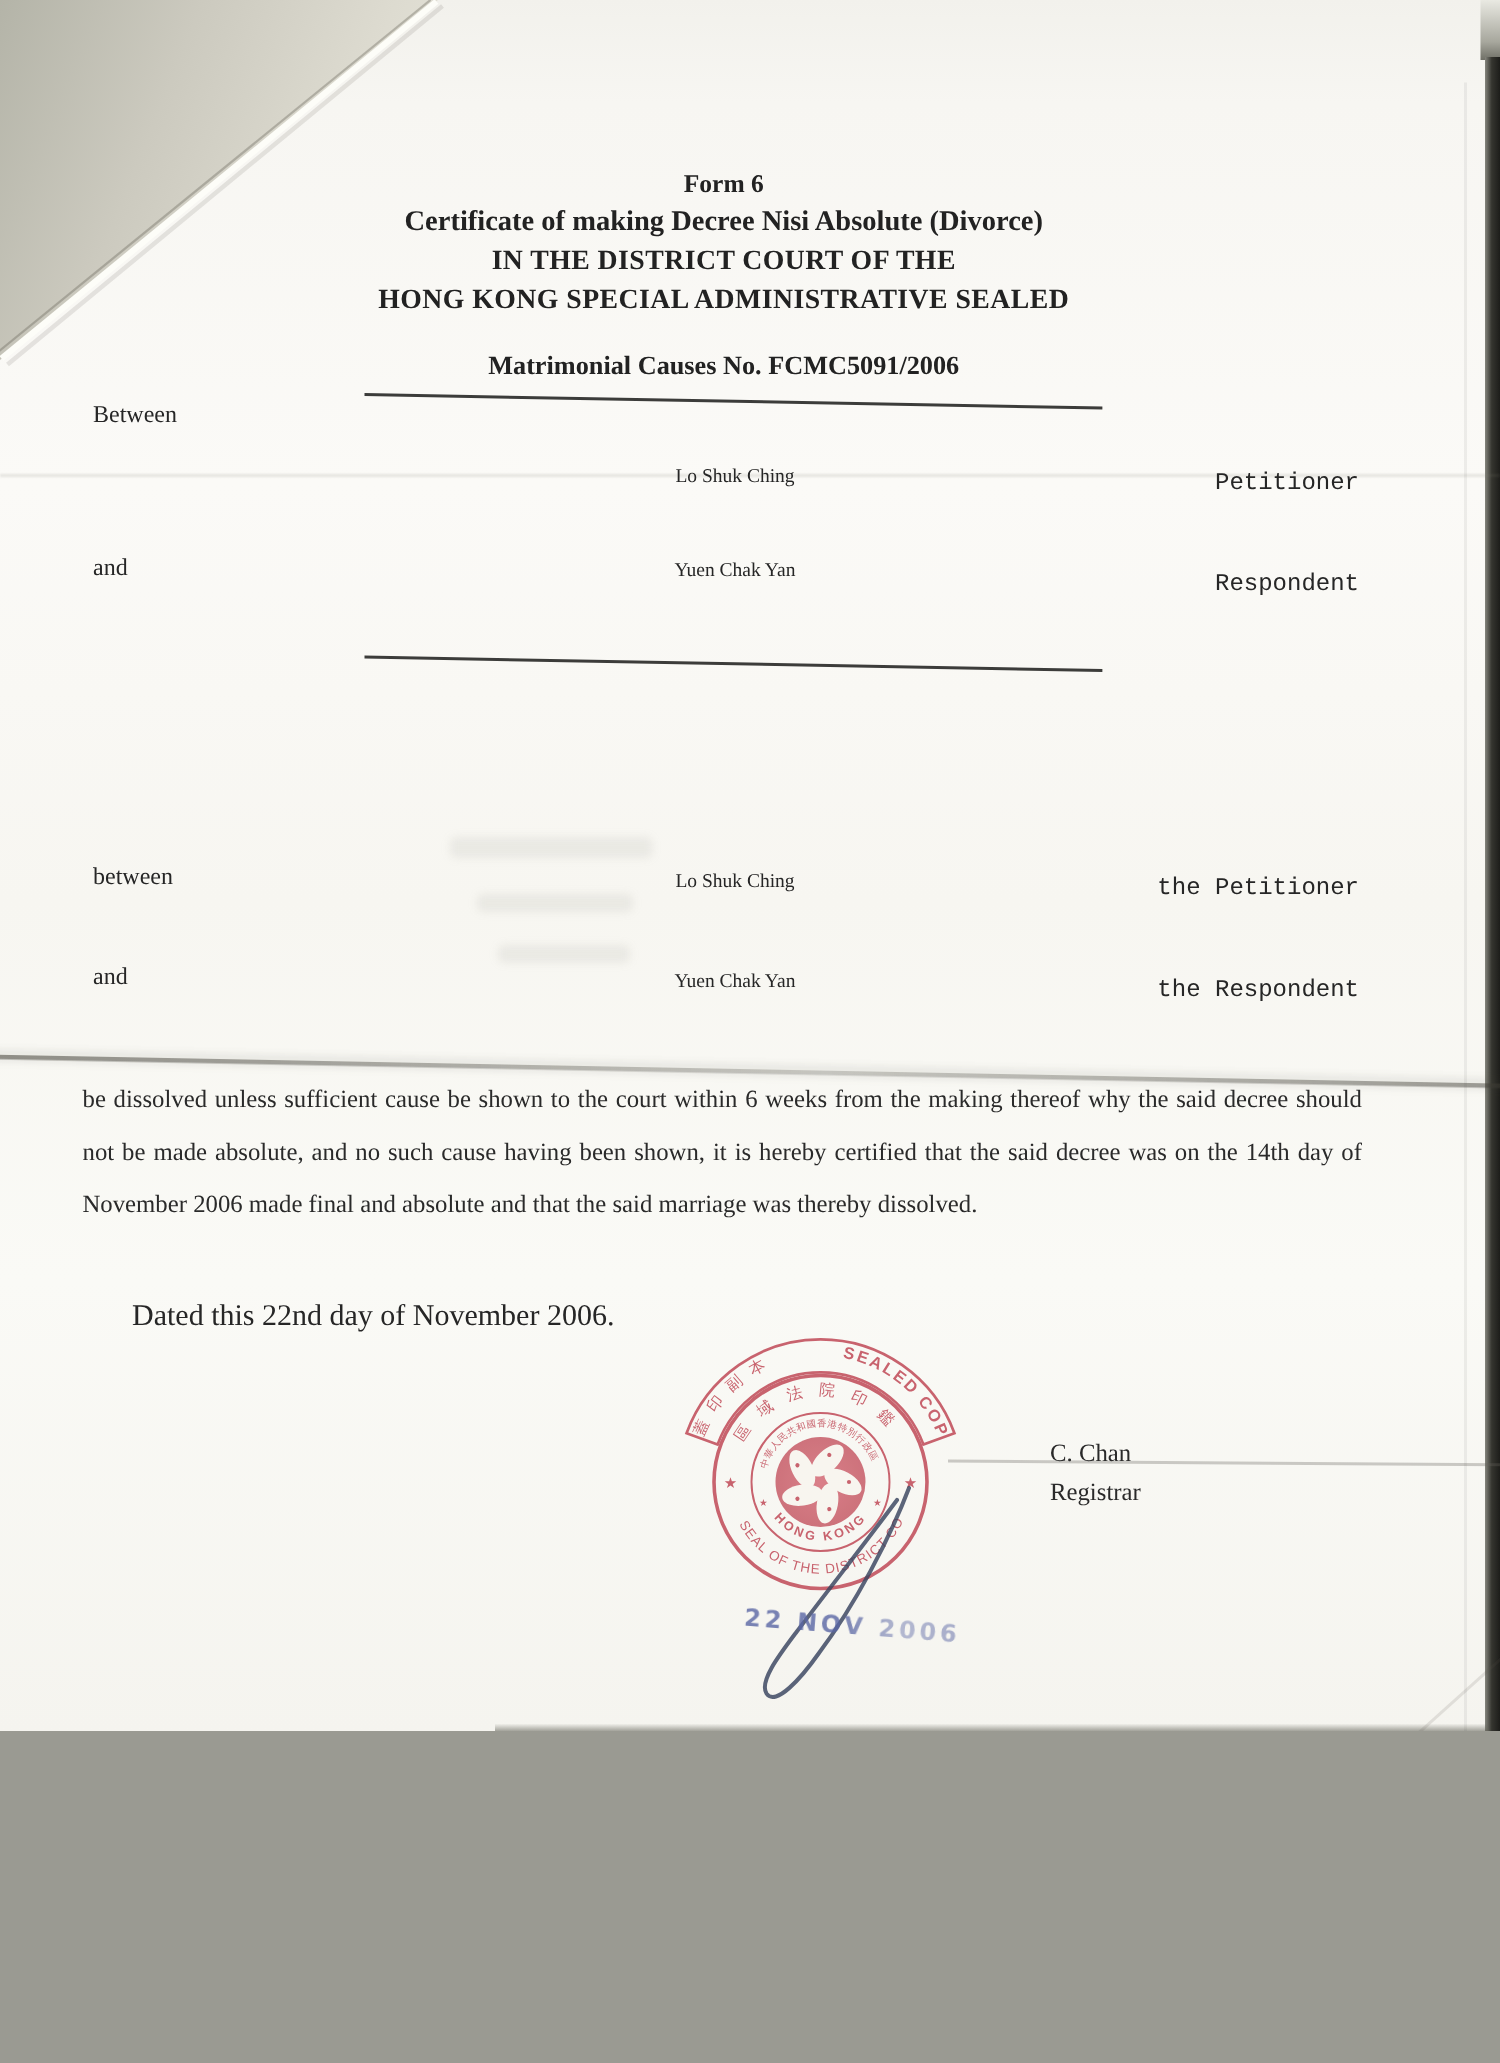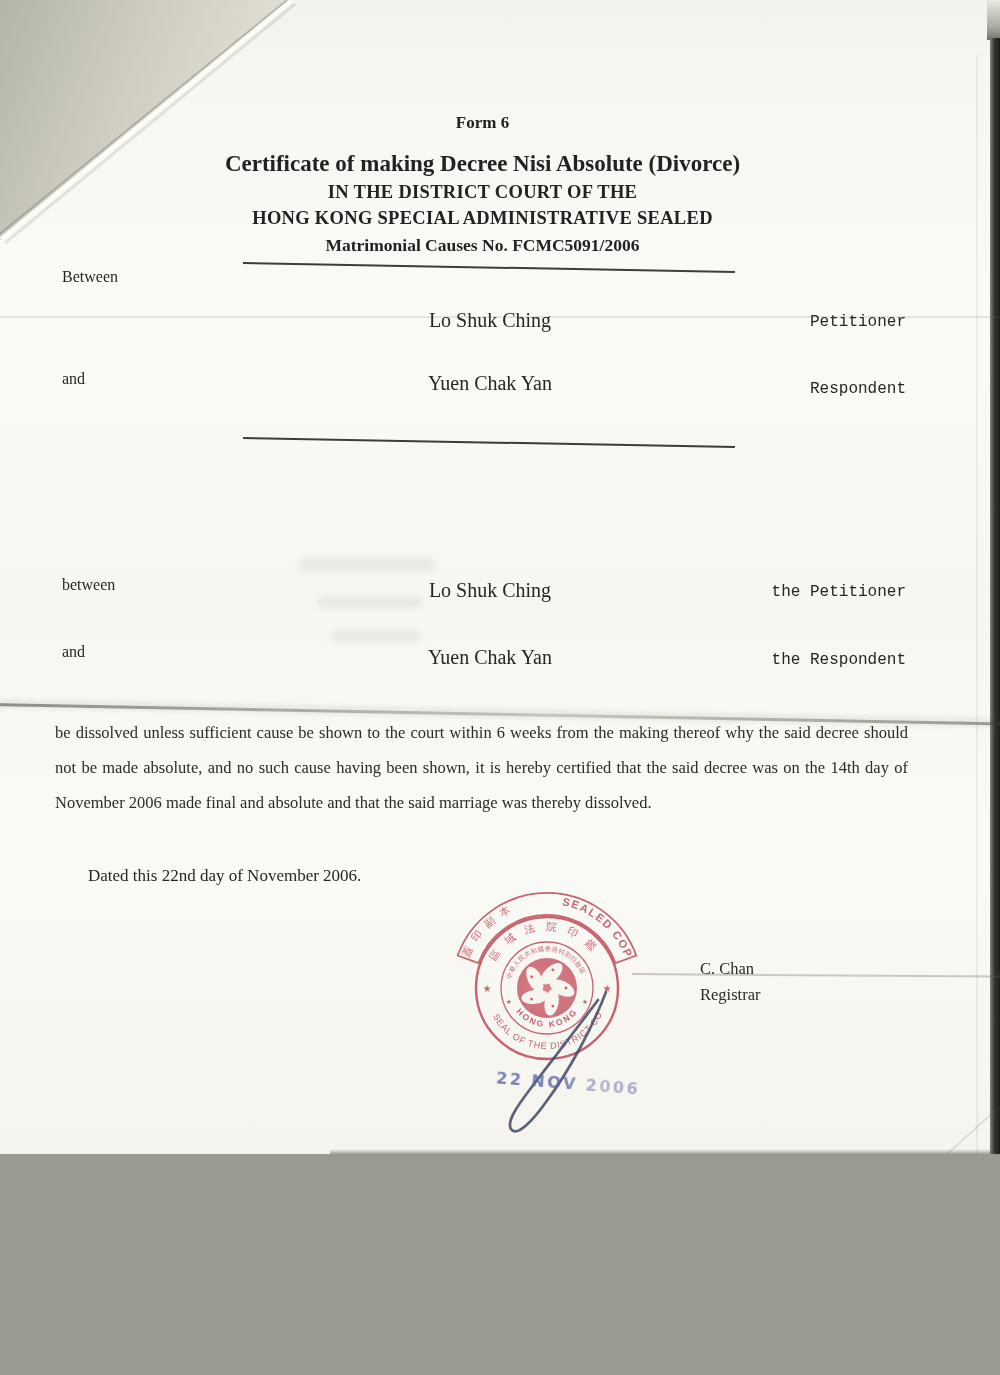--- a/index.html
+++ b/index.html
@@ -35,32 +35,32 @@
     transform:rotate(-42deg);transform-origin:left center;}
   .crease-diag2{left:880px;top:1330px;width:220px;height:2px;background:rgba(90,88,80,.10);
     transform:rotate(-40deg);transform-origin:left center;}
   .ghost{position:absolute;background:rgba(138,138,132,.12);filter:blur(3px);border-radius:4px;}
   .ghost1{left:300px;top:558px;width:135px;height:14px;}
   .ghost2{left:318px;top:596px;width:104px;height:12px;}
   .ghost3{left:332px;top:630px;width:88px;height:12px;}
   
   .header{position:absolute;top:113px;left:0;width:965px;text-align:center;font-weight:bold;color:#222;}
   .h-form{font-size:17px;}
-  .h-title{font-size:23px;margin-top:18px;}
+  .h-title{font-size:19px;margin-top:4px;}
   .h-court{font-size:18.5px;margin-top:5px;letter-spacing:.3px;}
-  .h-case{font-size:17.5px;margin-top:6px;text-align:center;}
+  .h-case{font-size:17.5px;margin-top:22px;text-align:center;}
   .hline{position:absolute;left:243px;width:492px;height:2px;background:#3c3c3a;
     transform:rotate(1.05deg);transform-origin:left center;}
   .p-label{position:absolute;left:62px;font-size:16px;}
-  .p-name{position:absolute;left:250px;width:480px;text-align:center;font-size:20px;}
+  .p-name{position:absolute;left:250px;width:480px;text-align:center;font-size:13px;}
   .p-role{position:absolute;right:94px;font-size:16px;text-align:right;font-family:Liberation Mono, monospace;}
   .para{position:absolute;left:55px;width:853px;font-size:16.5px;text-align:justify;color:#2a2a2a;}
   .para-recital{top:476px;line-height:38px;text-indent:33px;}
   .para-cert{top:698px;line-height:35px;}
-  .dated{position:absolute;left:88px;top:866px;font-size:17px;}
+  .dated{position:absolute;left:88px;top:866px;font-size:20px;}
   .sigblock{position:absolute;left:700px;top:956px;font-size:16.5px;line-height:26px;color:#2a2a2a;}
   .seal-svg{position:absolute;left:447px;top:888px;width:200px;height:195px;opacity:.88;}
   .signature-svg{position:absolute;left:486px;top:982px;width:140px;height:170px;opacity:.82;}
   .datestamp{position:absolute;left:496px;top:1074px;transform:rotate(4.5deg);
     font-family:"DejaVu Sans",sans-serif;font-weight:bold;font-size:16px;letter-spacing:2.5px;
     color:#5a66a4;opacity:.85;filter:blur(.3px);
     -webkit-mask-image:linear-gradient(90deg,rgba(0,0,0,.95) 45%,rgba(0,0,0,.5) 72%,rgba(0,0,0,.6));
     mask-image:linear-gradient(90deg,rgba(0,0,0,.95) 45%,rgba(0,0,0,.5) 72%,rgba(0,0,0,.6));}
   .footer{position:absolute;left:46px;top:1246px;font-size:14px;font-weight:normal;letter-spacing:.3px;color:#333;}
   .footer .ref2{margin-left:44px;}

